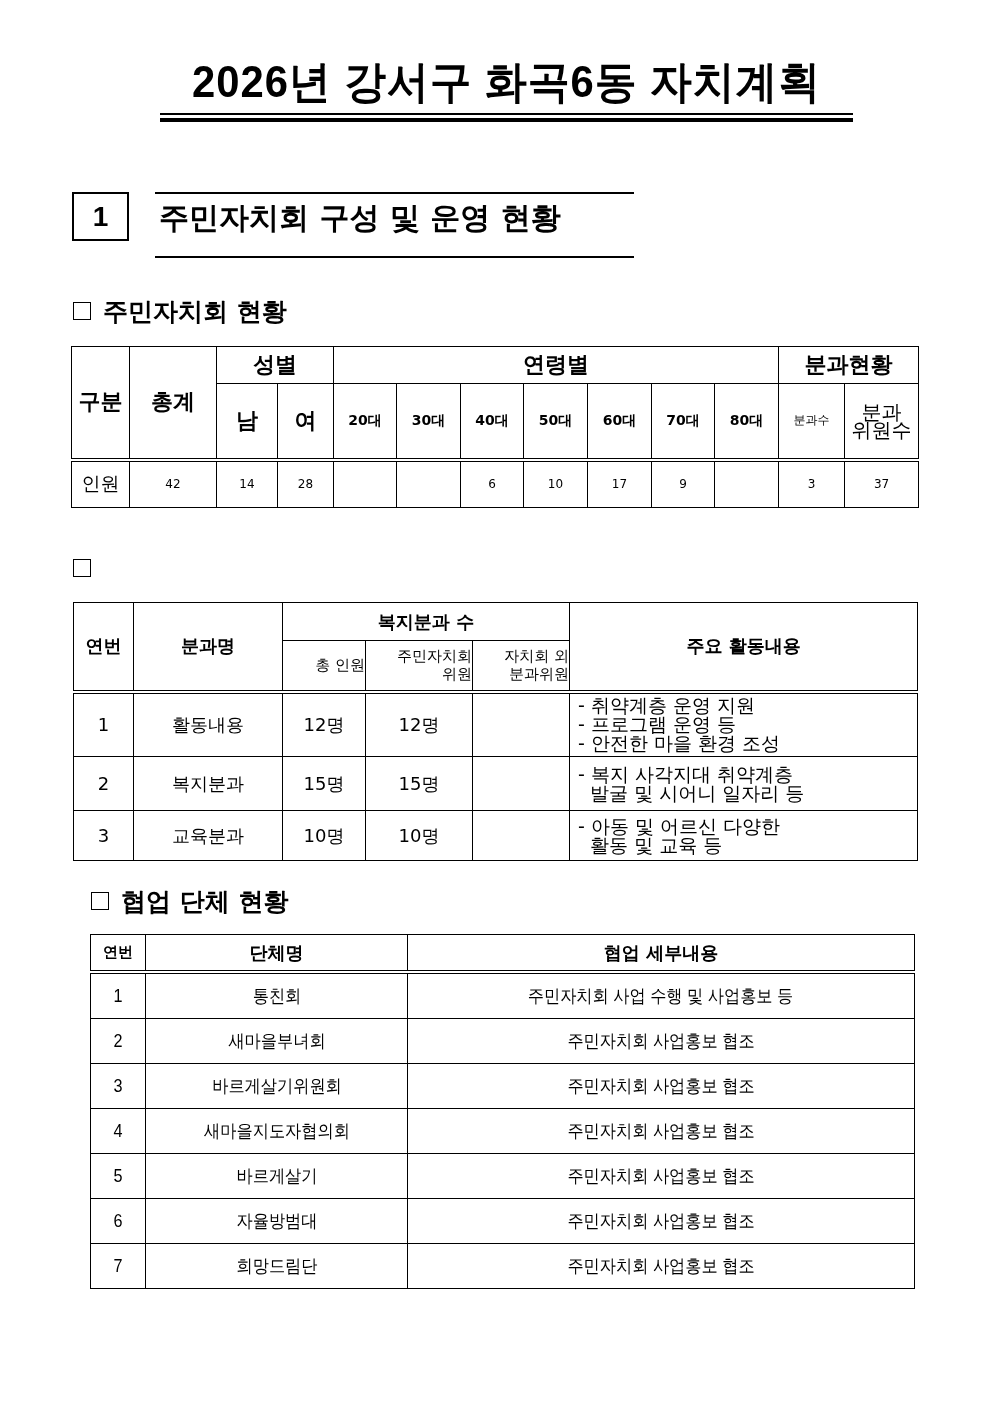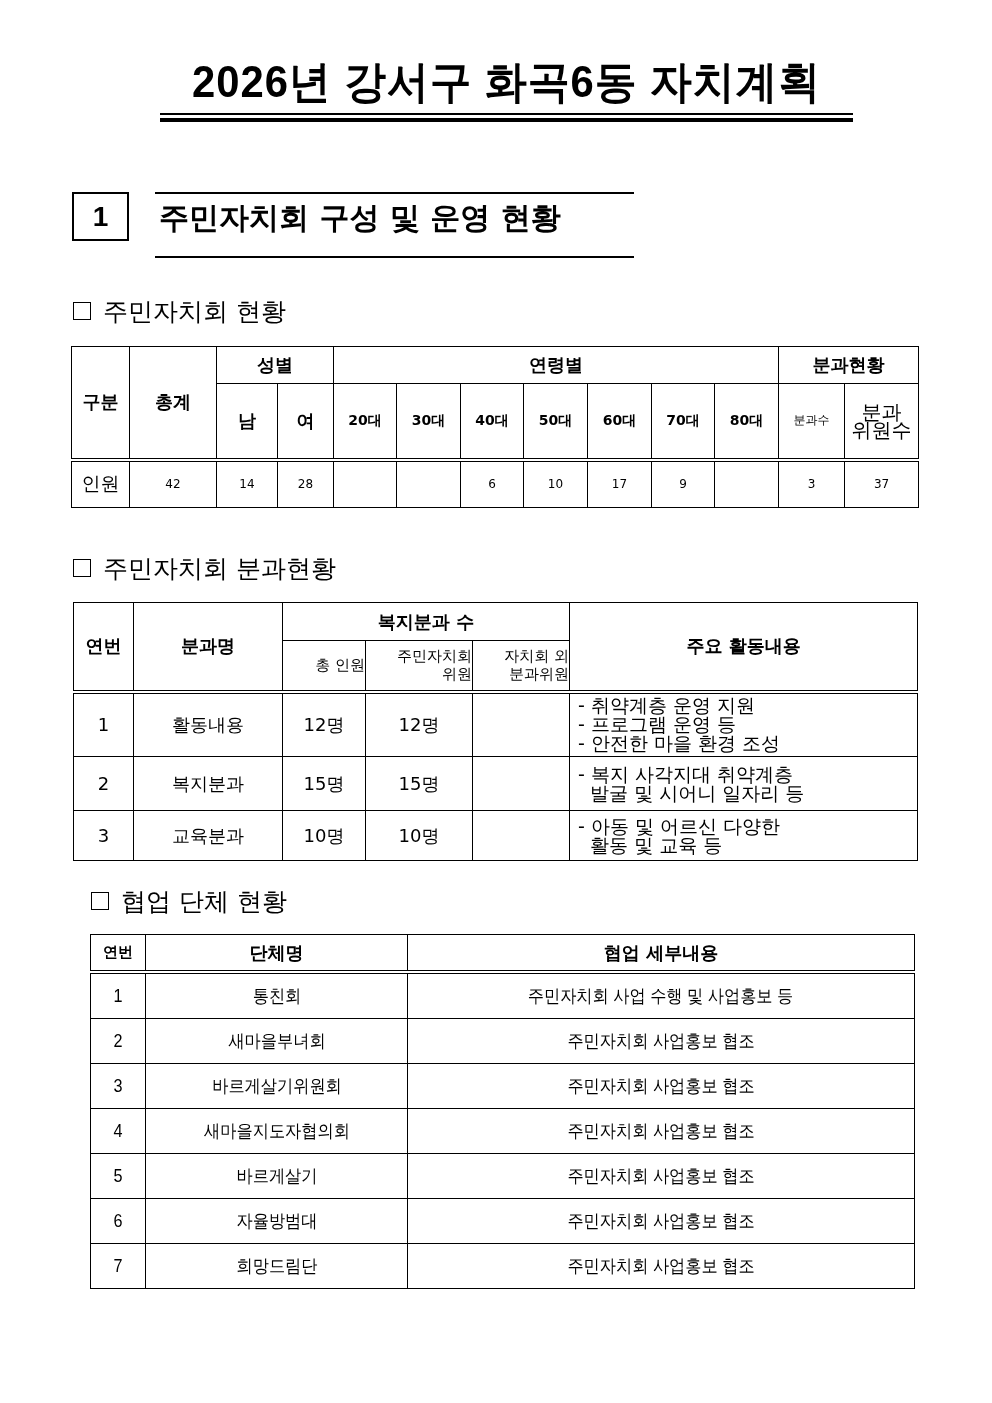--- a/index.html
+++ b/index.html
@@ -11,31 +11,31 @@
   .title-rule1 { position:absolute; left:160px; top:113px; width:693px; height:2px; background:#000; }
   .title-rule2 { position:absolute; left:160px; top:118px; width:693px; height:4px; background:#000; }
 
   .sec-num { position:absolute; left:72px; top:192px; width:57px; height:49px; border:2px solid #000;
              box-sizing:border-box; font-family:"Liberation Sans", sans-serif; font-weight:bold;
              font-size:28px; text-align:center; line-height:45px; }
   .sec-title { position:absolute; left:155px; top:192px; width:479px; height:66px;
                border-top:2px solid #000; border-bottom:2px solid #000; box-sizing:border-box;
                font-weight:bold; font-size:30px; line-height:48px; padding-left:4px; }
 
-  .sub { position:absolute; font-weight:normal; font-size:25px; line-height:32px; }
+  .sub { position:absolute; font-weight:bold; font-size:25px; line-height:32px; }
   .sub .box { display:inline-block; width:18px; height:18px; border:1.5px solid #000;
               vertical-align:middle; margin-right:12px; margin-top:-4px; box-sizing:border-box; }
 
   table { position:absolute; border-collapse:collapse; table-layout:fixed; }
   td, th { border:1.5px solid #000; text-align:center; vertical-align:middle; padding:0; }
   th { font-weight:bold; }
 
   
   #t1 { left:71px; top:346px; width:847px; font-size:17px; }
-  #t1 th { font-size:18px; }
+  #t1 th { font-size:22px; }
   #t1 th.small { font-size:14px; }
   #t1 tr.hdr-bottom th { border-bottom:4px double #000; }
   #t1 td { height:45px; font-family:"DejaVu Sans", sans-serif; font-size:12px; }
 
   
   #t2 { left:73px; top:602px; width:844px; font-size:17px; }
   #t2 th { font-size:18px; }
   #t2 th.small { font-size:15px; line-height:18px; font-weight:normal;text-align:right; }
   #t2 tr.hdr-bottom th { border-bottom:4px double #000; }
   #t2 td { font-size:18px; }
@@ -117,21 +117,21 @@
     <td>17</td>
     <td>9</td>
     <td></td>
     <td>3</td>
     <td>37</td>
   </tr>
 </tbody>
   </table>
 
 <div class="sub" style="left:73px; top:553px;">
-  <span class="box"></span><span>주민자치회 분과현황</span>
+  <span class="box"></span>
 </div>
 
 <table id="t2">
   <colgroup>
     <col style="width:60px">
       <col style="width:149px">
       <col style="width:83px">
       <col style="width:107px">
     <col style="width:97px">
       <col style="width:348px">

